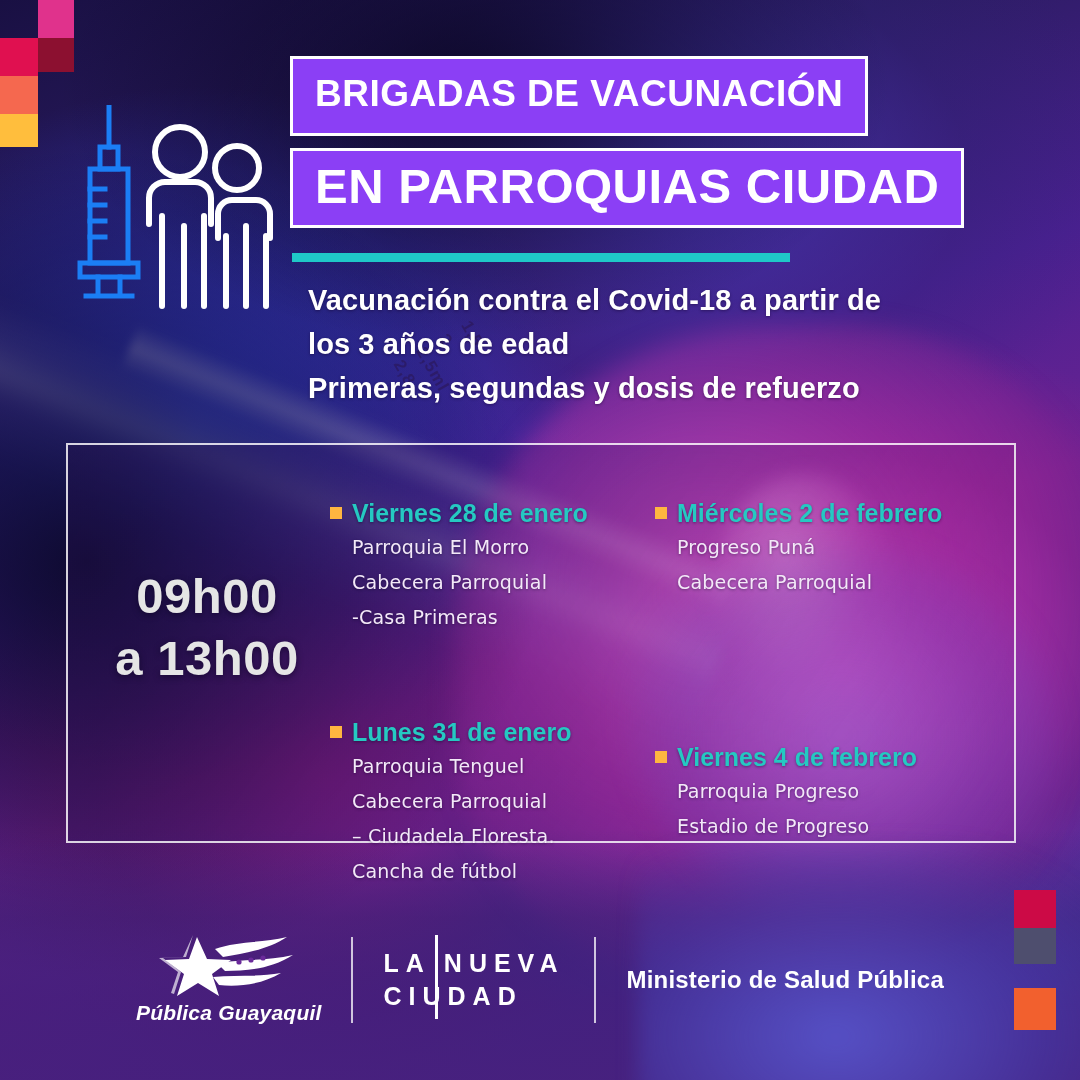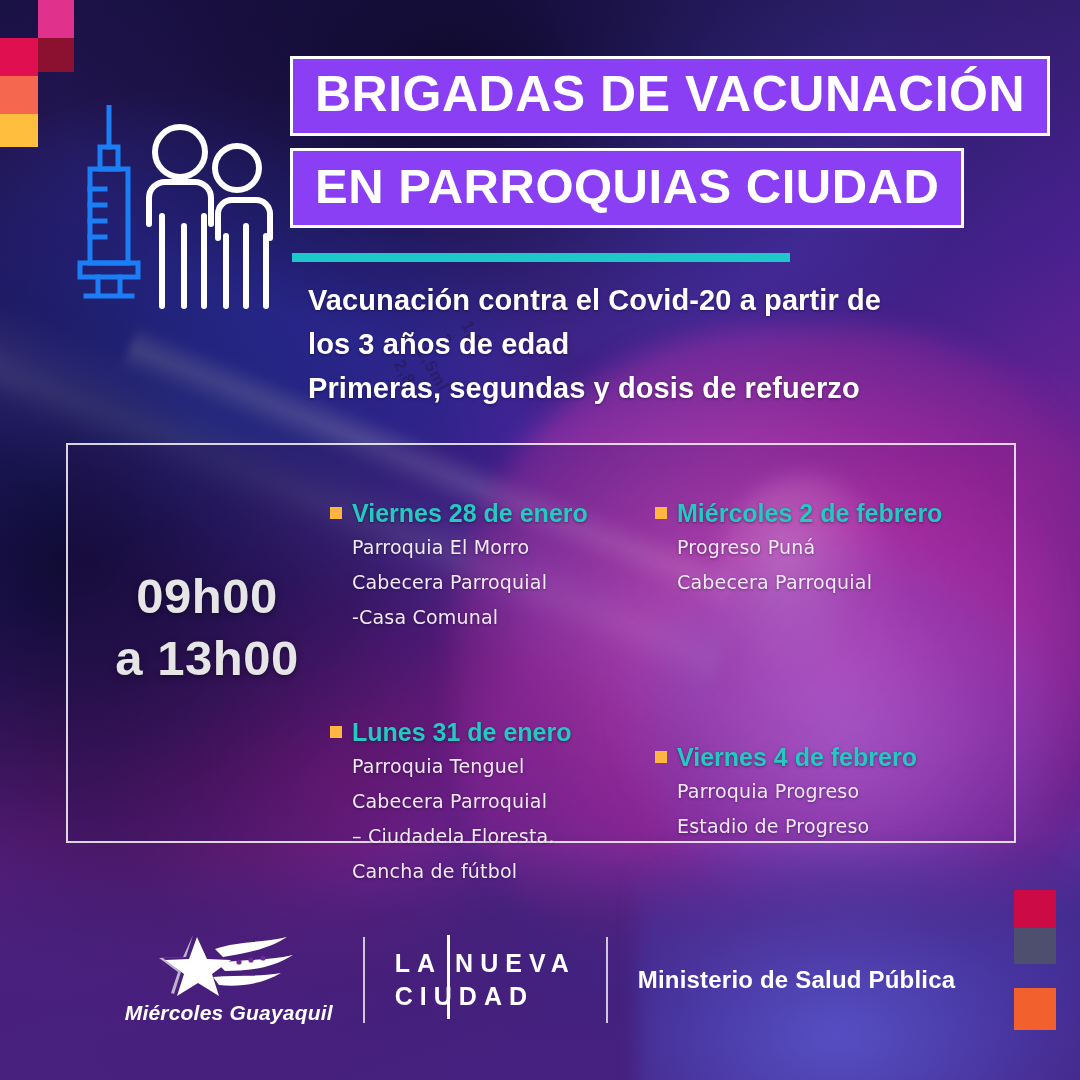--- a/index.html
+++ b/index.html
@@ -90,21 +90,21 @@
   .icon-syringe{position:absolute;left:72px;top:105px;}
   .icon-people{position:absolute;left:140px;top:120px;}
 
   
   .title-wrap{position:absolute;left:290px;top:56px;}
   .title-box{
     display:inline-block;background:#8b3ff5;border:3px solid #ffffff;
     color:#ffffff;font-weight:800;letter-spacing:.5px;
     padding:7px 22px 11px 22px;white-space:nowrap;
   }
-  .title-box.t1{font-size:50px;line-height:56px;}
+  .title-box.t1{font-size:37px;line-height:56px;}
   .title-box.t2{font-size:49px;line-height:56px;margin-top:12px;}
   .teal-rule{position:absolute;left:292px;top:253px;width:498px;height:9px;background:#1fc8c8;}
 
   .subtitle{
     position:absolute;left:308px;top:278px;width:710px;
     color:#ffffff;font-size:29px;line-height:44px;font-weight:800;
     letter-spacing:.1px;text-shadow:0 1px 3px rgba(20,0,40,.45);
   }
 
   
@@ -226,21 +226,21 @@
     </svg>
   </div>
 
   <div class="title-wrap">
     <div class="title-box t1">BRIGADAS DE VACUNACIÓN</div>
     <div class="title-box t2">EN PARROQUIAS CIUDAD</div>
   </div>
   <div class="teal-rule"></div>
 
   <div class="subtitle">
-    <div>Vacunación contra el Covid-20 a partir de</div>
+    <div>Vacunación contra el Covid-18 a partir de</div>
     <div>los 3 años de edad</div>
     <div>Primeras, segundas y dosis de refuerzo</div>
   </div>
 
   <div class="content-box"></div>
 
   <div class="hours">
     <div>09h00</div>
     <div>a 13h00</div>
   </div>
@@ -249,21 +249,21 @@
 
     <div class="col">
       <div class="entry">
         <div class="date">
           <span class="bullet"></span>
           <span>Viernes 28 de enero</span>
         </div>
         <div class="place">
           <div>Parroquia El Morro</div>
           <div>Cabecera Parroquial</div>
-          <div>-Casa Comunal</div>
+          <div>-Casa Primeras</div>
         </div>
       </div>
       <div class="gap-a"></div>
       <div class="entry">
         <div class="date">
           <span class="bullet"></span>
           <span>Lunes 31 de enero</span>
         </div>
         <div class="place">
           <div>Parroquia Tenguel</div>
@@ -306,21 +306,21 @@
         <svg width="152" height="62" viewBox="0 0 152 62">
           <path d="M44 2 L54 24 L78 25 L59 39 L66 61 L45 48 L24 61 L31 39 L12 25 L36 24 Z" fill="#ffffff"></path>
           <path d="M40 0 L33 22 L10 23 L28 37 L21 59 L18 58 L25 37 L6 23 L30 22 Z" fill="#ffffff" opacity=".65"></path>
           <path d="M62 14 C84 6 110 8 134 2 C116 14 94 18 70 22 Z" fill="#ffffff"></path>
           <path d="M64 28 C88 24 114 26 140 20 C118 34 94 36 72 36 Z" fill="#ffffff"></path>
           <path d="M60 42 C82 40 104 42 128 38 C108 50 84 52 66 50 Z" fill="#ffffff"></path>
           <circle cx="86" cy="27" r="2.6" fill="#6a2a9a"></circle>
           <circle cx="98" cy="25" r="2.6" fill="#6a2a9a"></circle>
           <circle cx="110" cy="23" r="2.6" fill="#6a2a9a"></circle>
         </svg>
-        <div class="alcaldia-name">Miércoles Guayaquil</div>
+        <div class="alcaldia-name">Pública Guayaquil</div>
       </div>
     </div>
 
     <div class="fdiv"></div>
 
     <div class="fblock">
       <div class="nuevaciudad">
         <span class="nc-bar"></span>
         <span class="nc-l1">LA NUEVA</span>
         <span class="nc-l2">CIUDAD</span>

